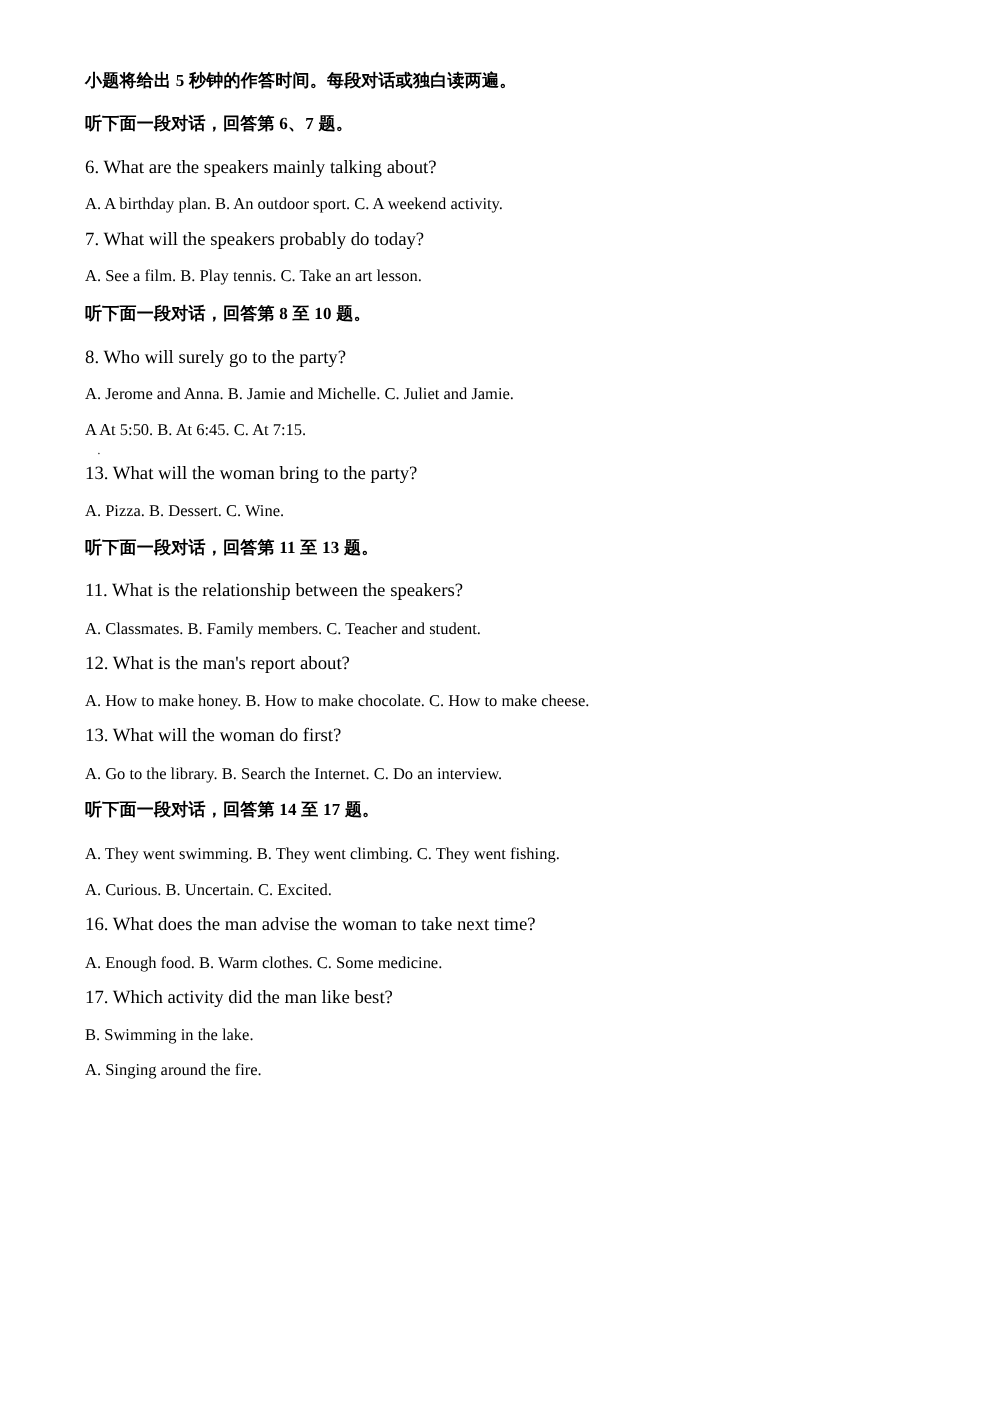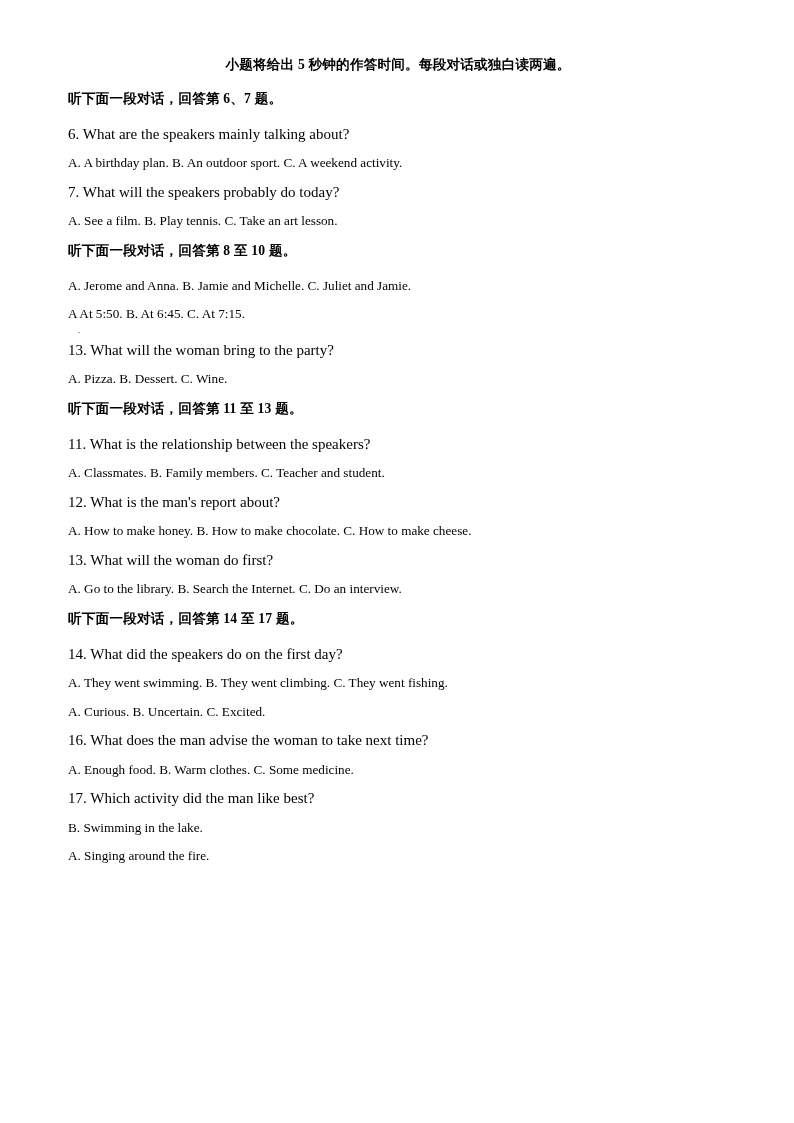--- a/index.html
+++ b/index.html
@@ -32,21 +32,20 @@
     font-size: 13.2px;
     line-height: 1.0;
     margin: 0 0 18.2px 0;
     white-space: pre;
     letter-spacing: 0.15px;
   }
   .heading {
     font-weight: bold;
     font-size: 13.6px;
     letter-spacing: 0.2px;
-    text-align: center;
   }
   .sect {
     font-weight: bold;
     font-size: 13.6px;
     margin-bottom: 18px;
     letter-spacing: 0.2px;
   }
   .q {
     font-size: 15px;
     margin-bottom: 12.5px;
@@ -72,36 +71,36 @@
 
     <div class="line heading">小题将给出 5 秒钟的作答时间。每段对话或独白读两遍。</div>
 
     <div class="sect">听下面一段对话，回答第 6、7 题。</div>
     <div class="q">6. What are the speakers mainly talking about?</div>
     <div class="opts">A. A birthday plan.        B. An outdoor sport.        C. A weekend activity.</div>
     <div class="q">7. What will the speakers probably do today?</div>
     <div class="opts">A. See a film.        B. Play tennis.        C. Take an art lesson.</div>
 
     <div class="sect">听下面一段对话，回答第 8 至 10 题。</div>
+    <div class="q">8. Who will surely go to the party?</div>
     <div class="opts">A. Jerome and Anna.        B. Jamie and Michelle.        C. Juliet and Jamie.</div>
     <div class="opts tight-after">A  At 5:50.        B. At 6:45.        C. At 7:15.</div>
     <div class="stray-dot">.</div>
     <div class="q">13. What will the woman bring to the party?</div>
     <div class="opts">A. Pizza.        B. Dessert.        C. Wine.</div>
 
     <div class="sect">听下面一段对话，回答第 11 至 13 题。</div>
     <div class="q">11. What is the relationship between the speakers?</div>
     <div class="opts">A. Classmates.        B. Family members.        C. Teacher and student.</div>
     <div class="q">12. What is the man's report about?</div>
     <div class="opts">A. How to make honey.        B. How to make chocolate.        C. How to make cheese.</div>
     <div class="q">13. What will the woman do first?</div>
     <div class="opts">A. Go to the library.        B. Search the Internet.        C. Do an interview.</div>
 
     <div class="sect">听下面一段对话，回答第 14 至 17 题。</div>
-    <div class="q">14. What did the speakers do on the first day?</div>
     <div class="opts">A. They went swimming.        B. They went climbing.        C. They went fishing.</div>
     <div class="opts">A. Curious.        B. Uncertain.        C. Excited.</div>
     <div class="q">16. What does the man advise the woman to take next time?</div>
     <div class="opts">A. Enough food.        B. Warm clothes.        C. Some medicine.</div>
     <div class="q">17. Which activity did the man like best?</div>
     <div class="opts">B. Swimming in the lake.</div>
     <div class="opts">A. Singing around the fire.</div>
 
   </div>
 </div>

